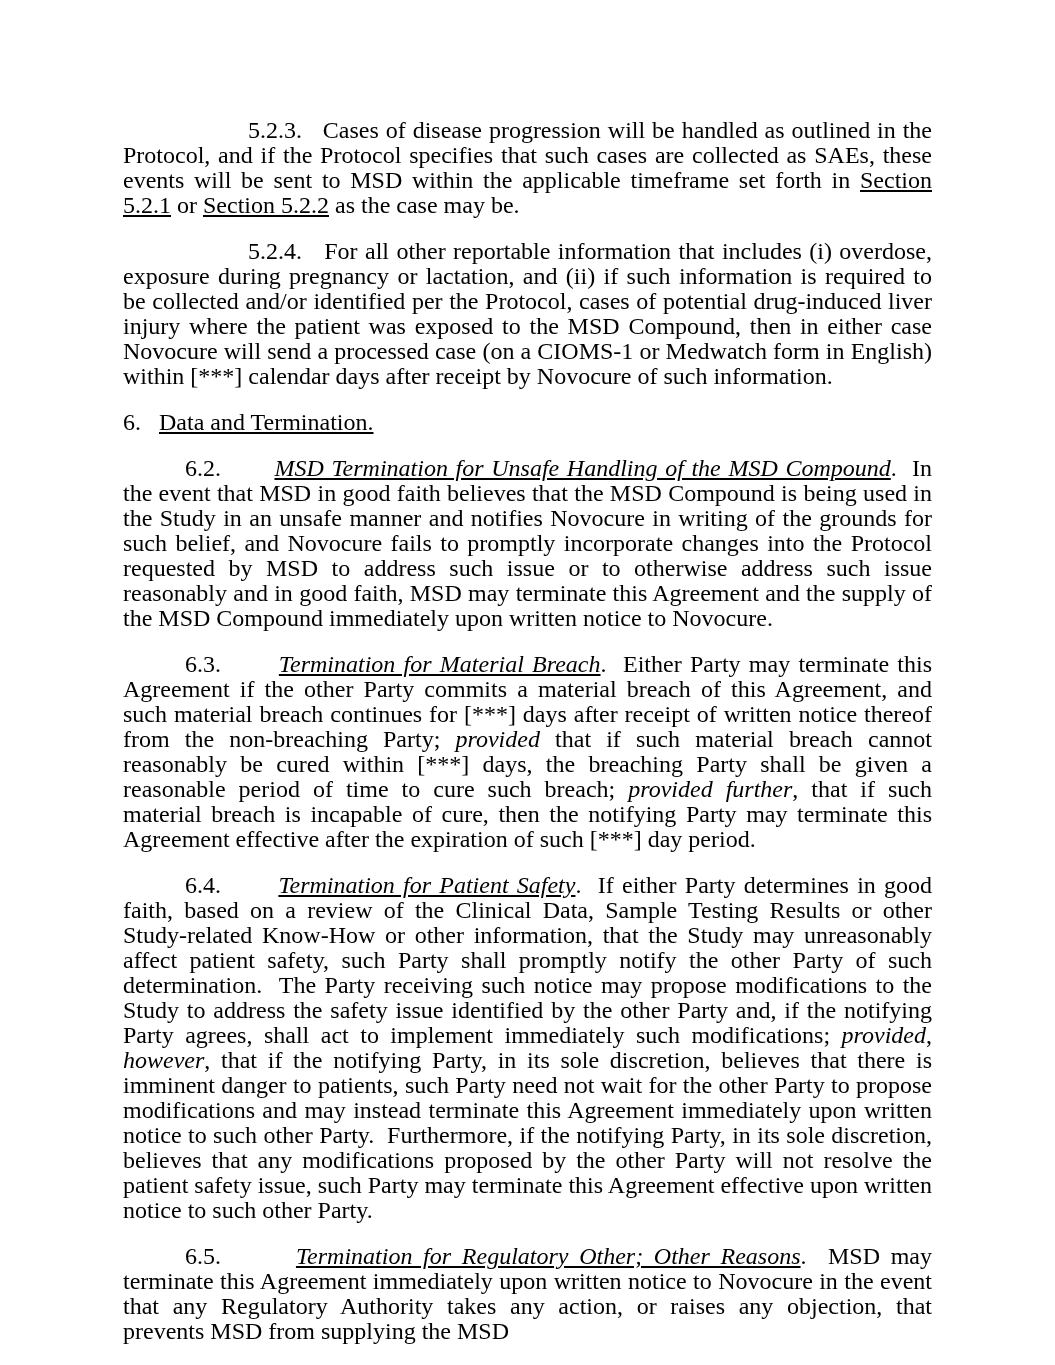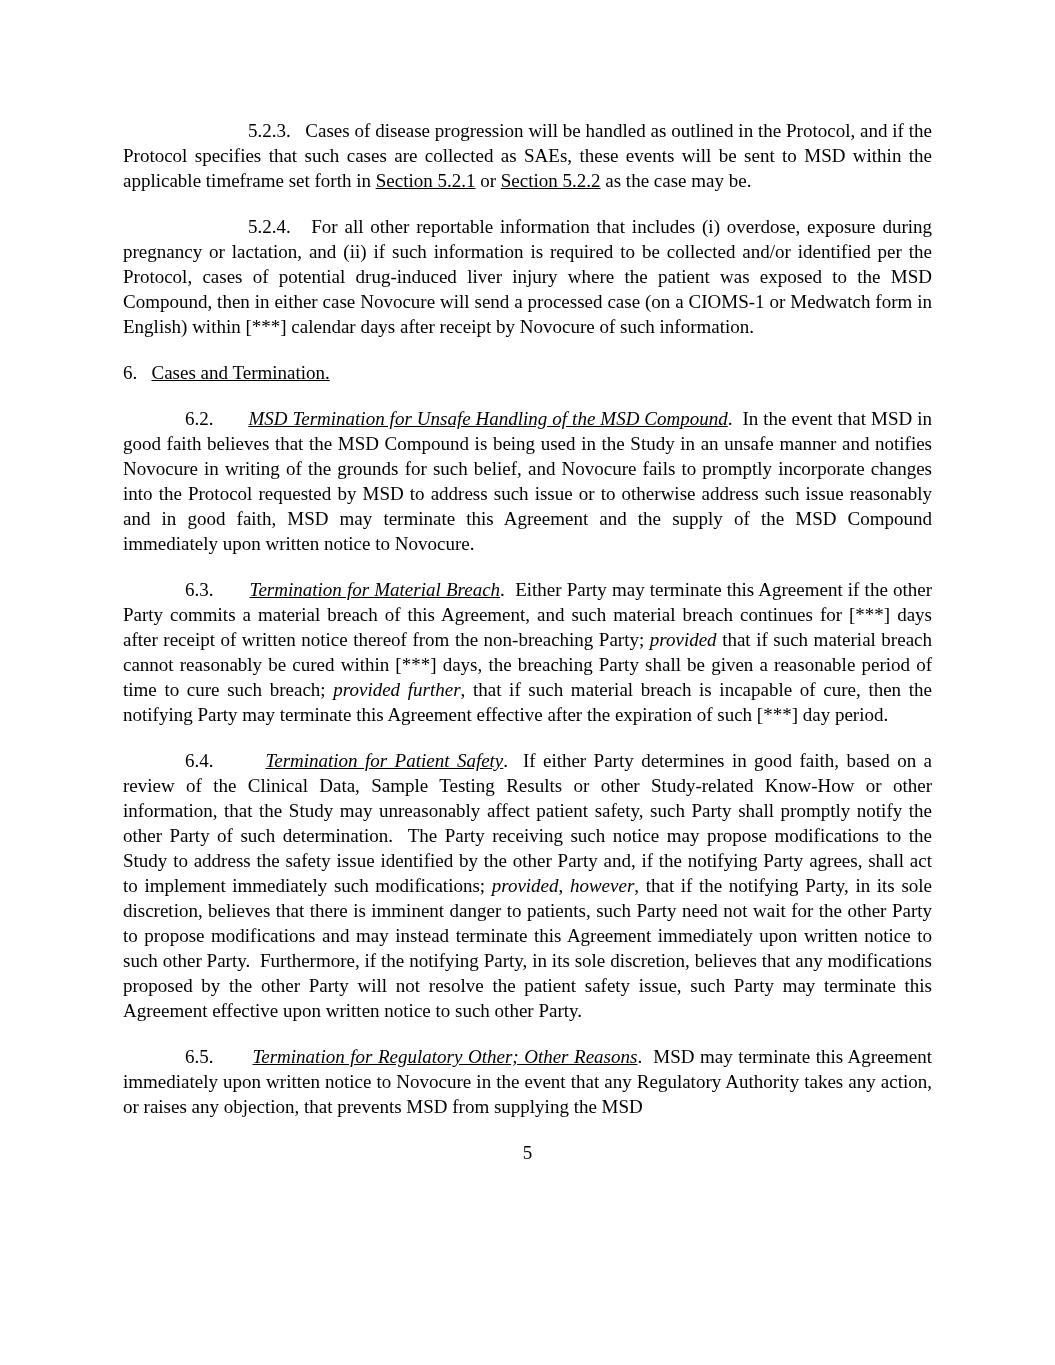--- a/index.html
+++ b/index.html
@@ -7,21 +7,21 @@
     padding: 0;
     background: #ffffff;
   }
   .page {
     position: relative;
     width: 1055px;
     height: 1365px;
     background: #ffffff;
     color: #000000;
     font-family: "Liberation Serif", "DejaVu Serif", serif;
-    font-size: 19px;
+    font-size: 24px;
     line-height: 25px;
     box-sizing: border-box;
     padding: 118px 123px 0 123px;
     overflow: hidden;
   }
   .para {
     margin: 0 0 21px 0;
     text-align: justify;
   }
   .indent-deep { text-indent: 125px; }
@@ -38,21 +38,21 @@
 </style>
 </head>
 <body>
 
 <div class="page">
 
   <p class="para indent-deep"><span>5.2.3.&nbsp;&nbsp; Cases of disease progression will be handled as outlined in the Protocol, and if the Protocol specifies that such cases are collected as SAEs, these events will be sent to MSD within the applicable timeframe set forth in </span><span class="u">Section 5.2.1</span><span> or </span><span class="u">Section 5.2.2</span><span> as the case may be.</span></p>
 
   <p class="para indent-deep"><span>5.2.4.&nbsp;&nbsp; For all other reportable information that includes (i) overdose, exposure during pregnancy or lactation, and (ii) if such information is required to be collected and/or identified per the Protocol, cases of potential drug-induced liver injury where the patient was exposed to the MSD Compound, then in either case Novocure will send a processed case (on a CIOMS-1 or Medwatch form in English) within [***] calendar days after receipt by Novocure of such information.</span></p>
 
-  <p class="para indent-none heading"><span>6.&nbsp;&nbsp; </span><span class="u">Cases and Termination.</span></p>
+  <p class="para indent-none heading"><span>6.&nbsp;&nbsp; </span><span class="u">Data and Termination.</span></p>
 
 
   <p class="para indent-med"><span>6.2.&nbsp;&nbsp;&nbsp;&nbsp;&nbsp;&nbsp; </span><span class="i u">MSD Termination for Unsafe Handling of the MSD Compound</span><span>.&nbsp; In the event that MSD in good faith believes that the MSD Compound is being used in the Study in an unsafe manner and notifies Novocure in writing of the grounds for such belief, and Novocure fails to promptly incorporate changes into the Protocol requested by MSD to address such issue or to otherwise address such issue reasonably and in good faith, MSD may terminate this Agreement and the supply of the MSD Compound immediately upon written notice to Novocure.</span></p>
 
   <p class="para indent-med"><span>6.3.&nbsp;&nbsp;&nbsp;&nbsp;&nbsp;&nbsp; </span><span class="i u">Termination for Material Breach</span><span>.&nbsp; Either Party may terminate this Agreement if the other Party commits a material breach of this Agreement, and such material breach continues for [***] days after receipt of written notice thereof from the non-breaching Party; </span><span class="i">provided</span><span> that if such material breach cannot reasonably be cured within [***] days, the breaching Party shall be given a reasonable period of time to cure such breach; </span><span class="i">provided further</span><span>, that if such material breach is incapable of cure, then the notifying Party may terminate this Agreement effective after the expiration of such [***] day period.</span></p>
 
   <p class="para indent-med"><span>6.4.&nbsp;&nbsp;&nbsp;&nbsp;&nbsp;&nbsp; </span><span class="i u">Termination for Patient Safety</span><span>.&nbsp; If either Party determines in good faith, based on a review of the Clinical Data, Sample Testing Results or other Study-related Know-How or other information, that the Study may unreasonably affect patient safety, such Party shall promptly notify the other Party of such determination.&nbsp; The Party receiving such notice may propose modifications to the Study to address the safety issue identified by the other Party and, if the notifying Party agrees, shall act to implement immediately such modifications; </span><span class="i">provided</span><span>, </span><span class="i">however</span><span>, that if the notifying Party, in its sole discretion, believes that there is imminent danger to patients, such Party need not wait for the other Party to propose modifications and may instead terminate this Agreement immediately upon written notice to such other Party.&nbsp; Furthermore, if the notifying Party, in its sole discretion, believes that any modifications proposed by the other Party will not resolve the patient safety issue, such Party may terminate this Agreement effective upon written notice to such other Party.</span></p>
 
   <p class="para indent-med"><span>6.5.&nbsp;&nbsp;&nbsp;&nbsp;&nbsp;&nbsp; </span><span class="i u">Termination for Regulatory Other; Other Reasons</span><span>.&nbsp; MSD may terminate this Agreement immediately upon written notice to Novocure in the event that any Regulatory Authority takes any action, or raises any objection, that prevents MSD from supplying the MSD</span></p>
 

